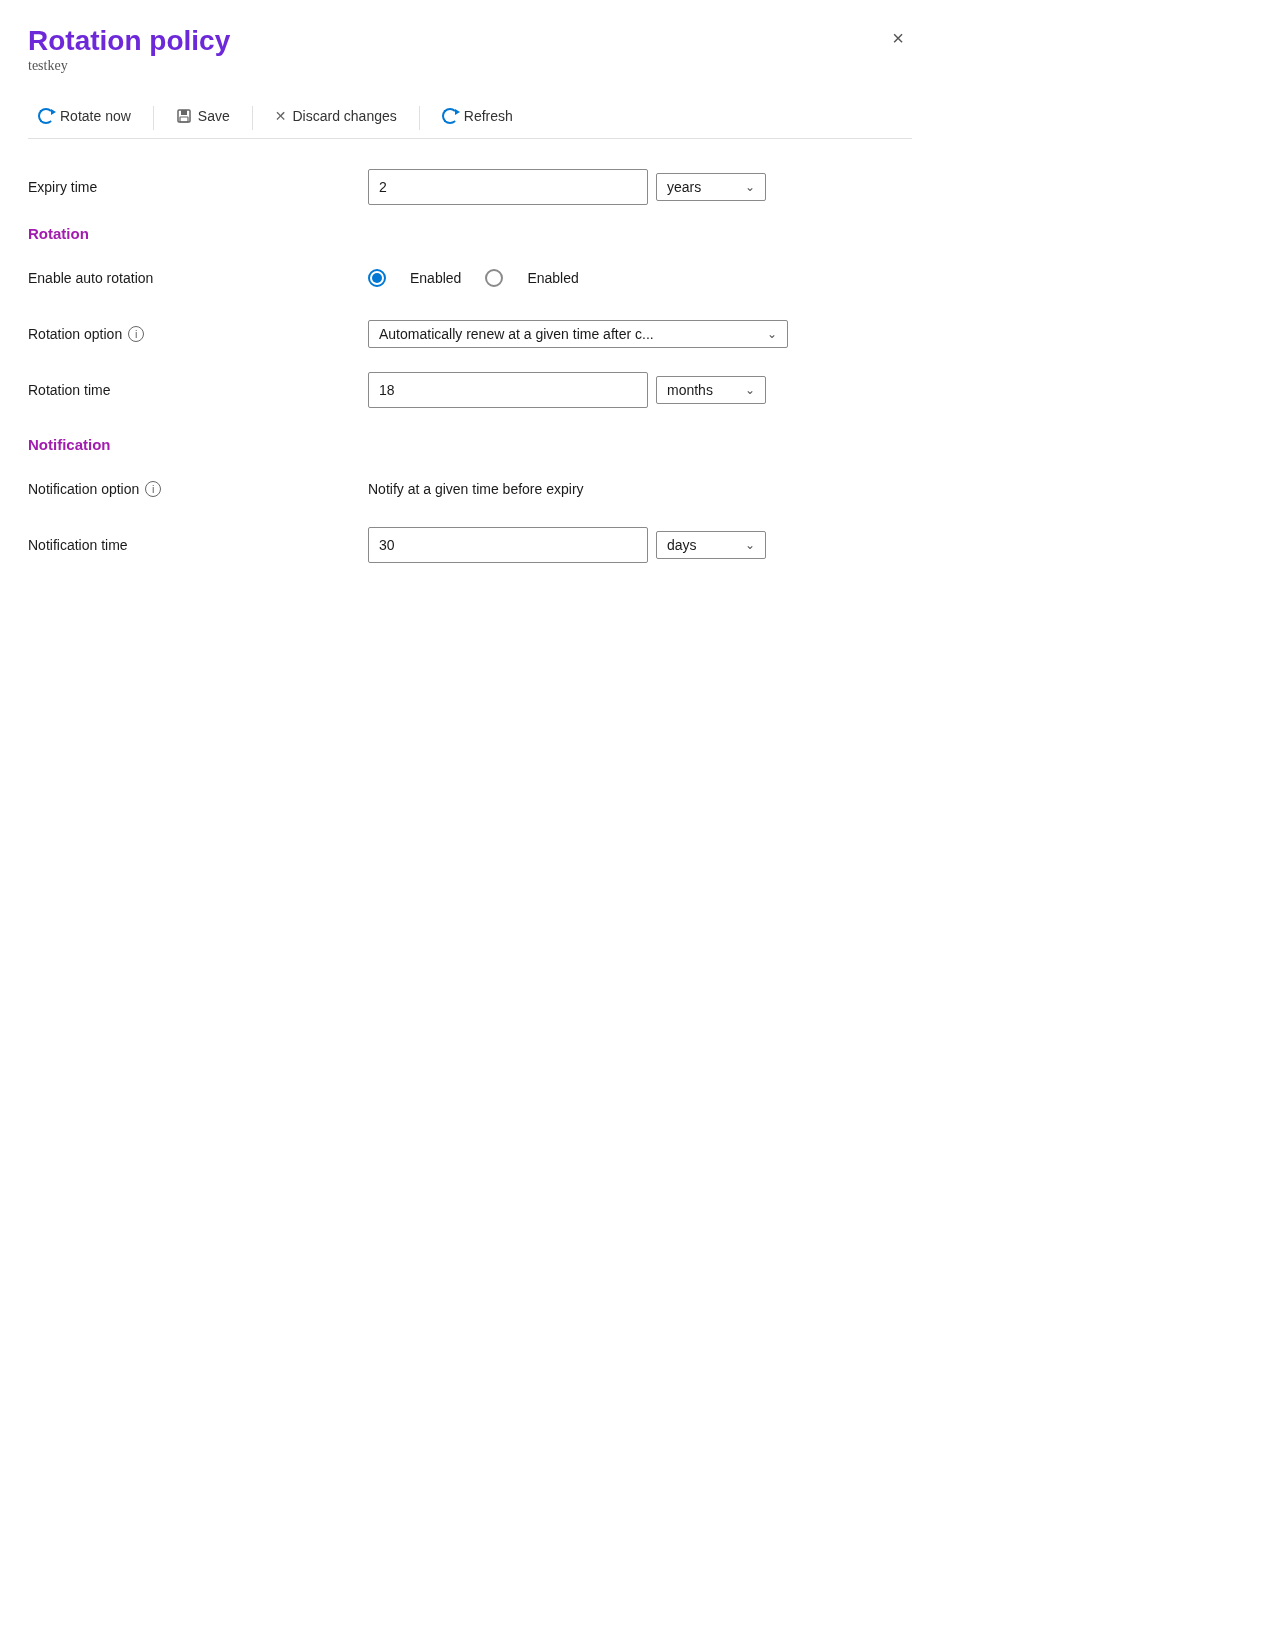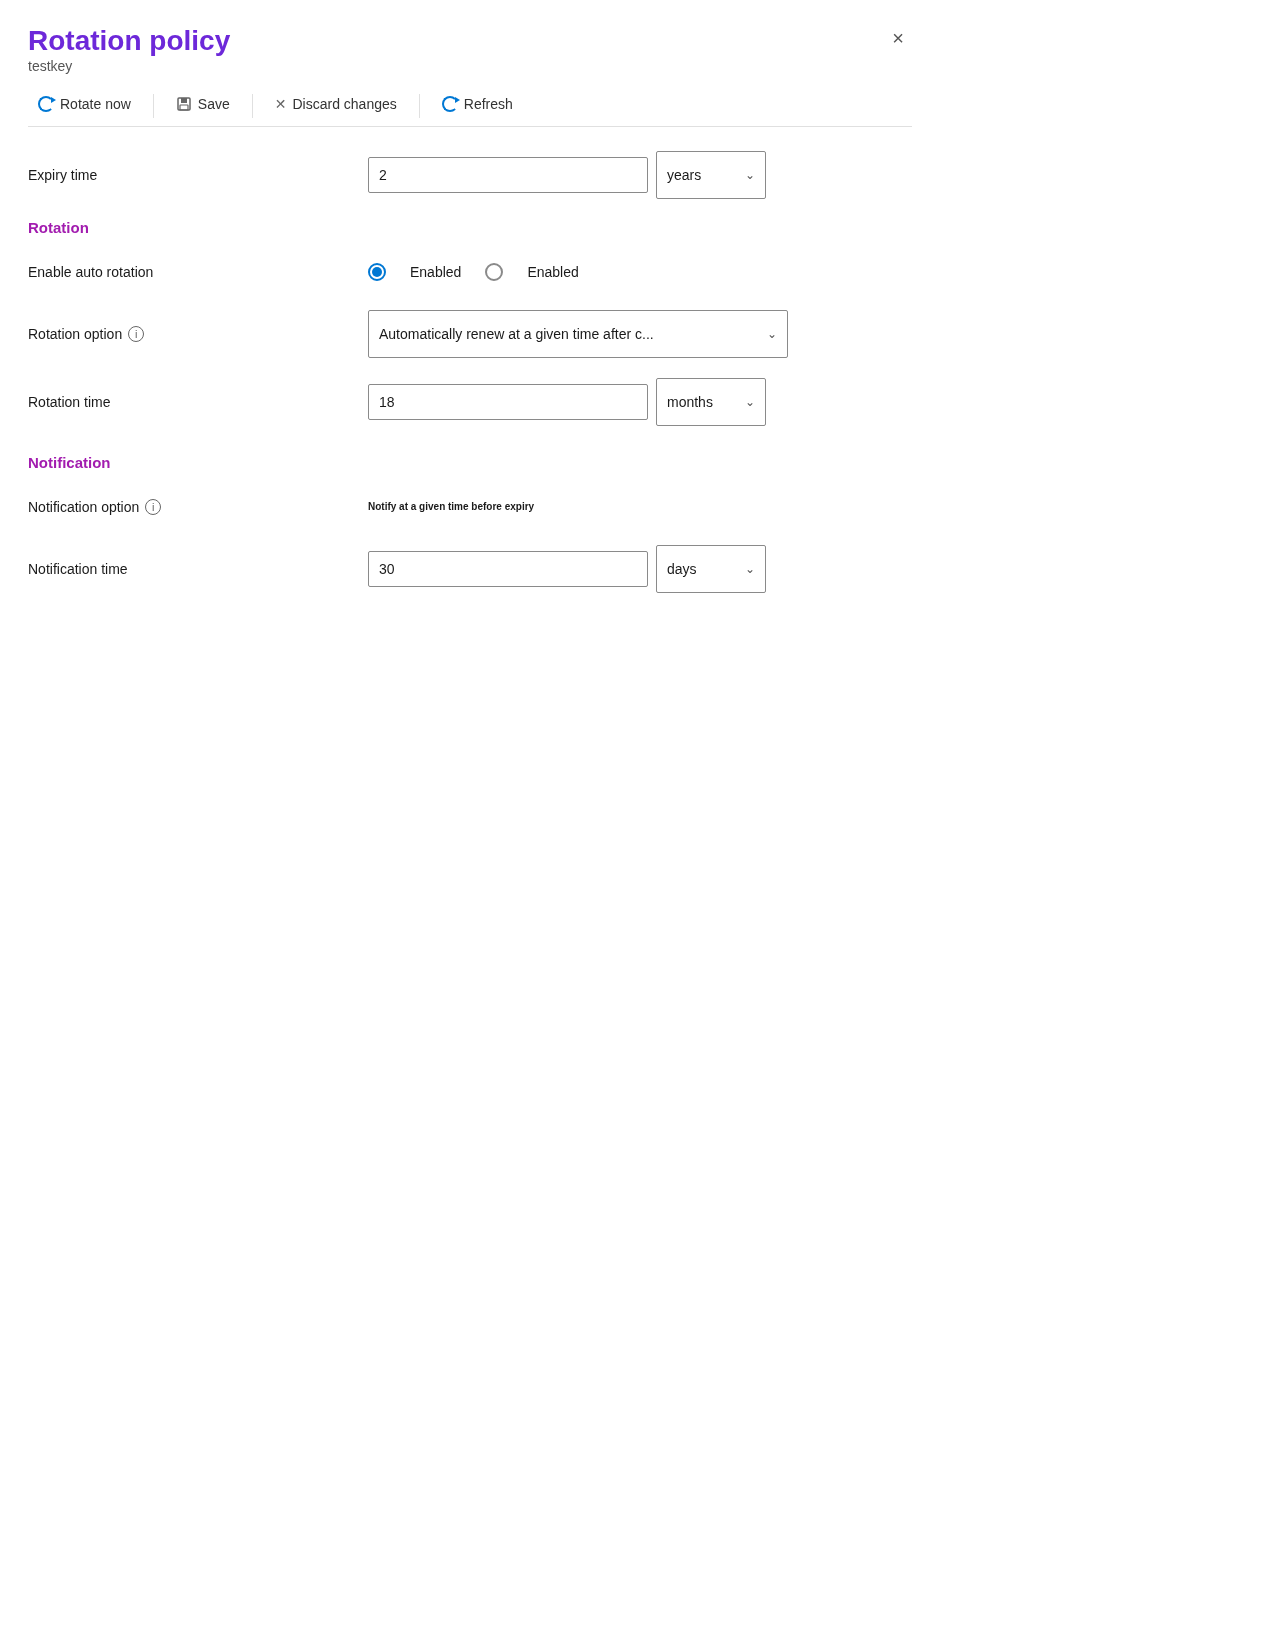--- a/index.html
+++ b/index.html
@@ -33,40 +33,41 @@
     .panel-title {
       font-size: 28px;
       font-weight: 600;
       color: #6d28d9;
       line-height: 1.2;
     }
 
     .panel-subtitle {
       font-size: 14px;
       color: #555;
-      margin-bottom: 4px;
+      margin-bottom: 16px;
+      font-family: Liberation Serif, serif;
     }
 
     .close-btn {
       background: none;
       border: none;
       cursor: pointer;
       font-size: 20px;
       color: #555;
       padding: 4px 8px;
       line-height: 1;
     }
 
     .toolbar {
       display: flex;
       align-items: flex-end;
       gap: 8px;
       padding: 8px 0;
       border-bottom: 1px solid #e0e0e0;
-      margin-bottom: 24px;
+      margin-bottom: 30px;
     }
 
     .toolbar-btn {
       display: flex;
       align-items: center;
       gap: 6px;
       background: none;
       border: none;
       cursor: pointer;
       font-size: 14px;
@@ -131,21 +132,21 @@
     .select-btn {
       display: flex;
       align-items: center;
       gap: 1px;
       border: 1px solid #8a8a8a;
       border-radius: 2px;
       background: #ffffff;
       padding: 6px 10px;
       font-size: 14px;
       cursor: pointer;
-      height: 48px;
+      height: 28px;
       min-width: 110px;
       color: #1a1a1a;
       justify-content: space-between;
     }
 
     .select-btn-wide {
       min-width: 420px;
       max-width: 420px;
       justify-content: space-between;
     }
@@ -208,23 +209,22 @@
       align-items: center;
       justify-content: center;
       font-size: 11px;
       color: #666;
       font-style: normal;
       cursor: pointer;
       flex-shrink: 0;
     }
 
     .static-text {
-      font-size: 10px;
+      font-size: 14px;
       color: #1a1a1a;
-      font-weight: bold;
     }
 
     
     .rotate-icon {
       display: inline-block;
       width: 16px;
       height: 16px;
       border: 2px solid #0078d4;
       border-radius: 50%;
       border-right-color: transparent;

